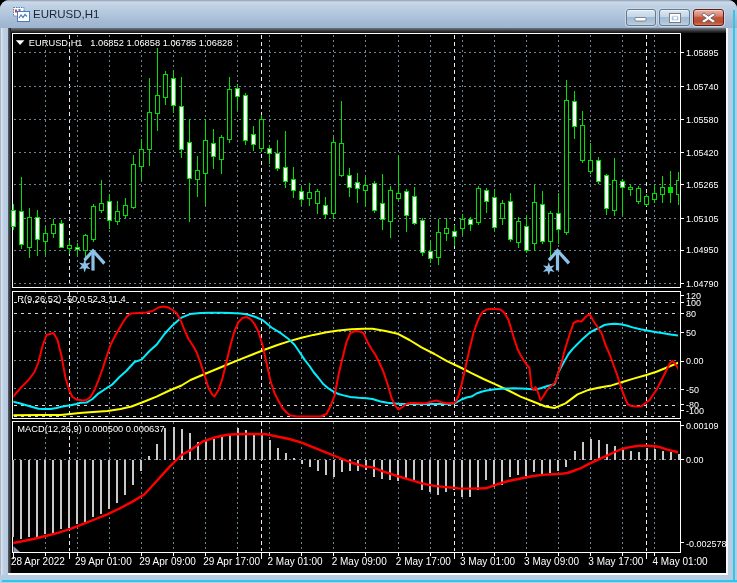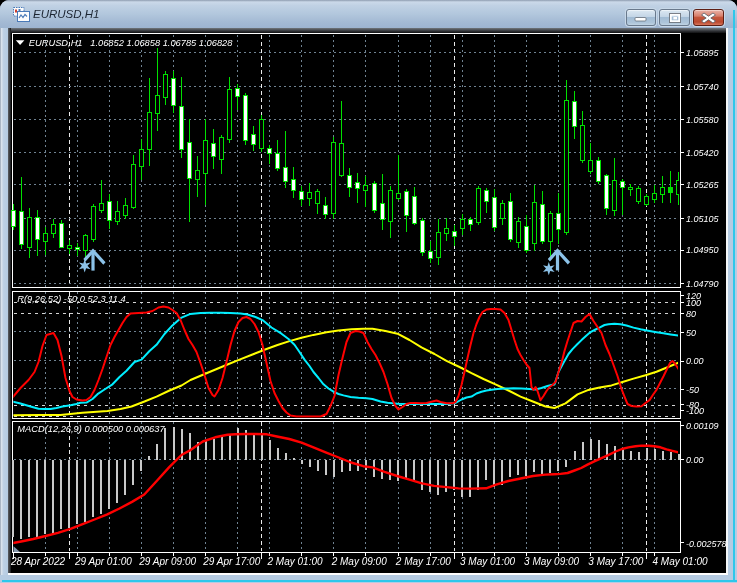--- a/index.html
+++ b/index.html
@@ -1,16 +1,16 @@
 <!DOCTYPE html>
 <html><head><meta charset="utf-8"><style>
 * { margin:0; padding:0; box-sizing:border-box; }
 html,body { width:737px; height:583px; background:#000; overflow:hidden; font-family:"Liberation Sans",sans-serif; }
 #win { position:absolute; left:0; top:0; width:737px; height:583px; border-radius:9px 9px 0 0;
-  background:linear-gradient(#b0c2d8, #a9bdd4);font-style:italic; }
+  background:linear-gradient(#b0c2d8, #a9bdd4); }
 #tbar { position:absolute; left:0; top:0; width:737px; height:28px; border-radius:9px 9px 0 0;
   background:linear-gradient(180deg, #8e9cb0 0, #cbd9e9 7%, #c0d1e4 20%, #b2c7dd 50%, #a4bad4 78%, #9db4d0 100%); }
 #ticon { position:absolute; left:13px; top:7px; }
 #ttext { position:absolute; left:33px; top:7.5px; font-size:11.5px; color:#1c2531; }
 .wb { position:absolute; top:9px; height:17px; border-radius:3px; }
 #bmin { left:626px; width:30px; background:linear-gradient(180deg,#dce8f2 0,#c3d5e6 45%,#a2bcd4 50%,#aec5da 85%,#c0d4e4 100%); border:1px solid #69798c; box-shadow: inset 0 1px 0 #ecf3f9, 0 0 0 1px #c8d8e8; }
 #bmax { left:659px; width:31px; background:linear-gradient(180deg,#dce8f2 0,#c3d5e6 45%,#a2bcd4 50%,#aec5da 85%,#c0d4e4 100%); border:1px solid #69798c; box-shadow: inset 0 1px 0 #ecf3f9, 0 0 0 1px #c8d8e8; }
 #bcls { left:693px; width:31px; background:linear-gradient(180deg,#eab4a9 0,#d8806d 40%,#c4563c 50%,#bb4a30 80%,#d8765c 100%); border:1px solid #5e1f15; box-shadow: inset 0 1px 0 #f3cfc7, 0 0 0 1px #c8d8e8; }
 #frameL { position:absolute; left:0; top:28px; width:7.5px; height:547px; background:linear-gradient(90deg,#8795a8 0,#dde5ee 15%,#bdd0e5 45%,#b5cbe2 100%); }
 #frameR { position:absolute; left:728px; top:28px; width:9px; height:547px; background:#b5cbe2; }

